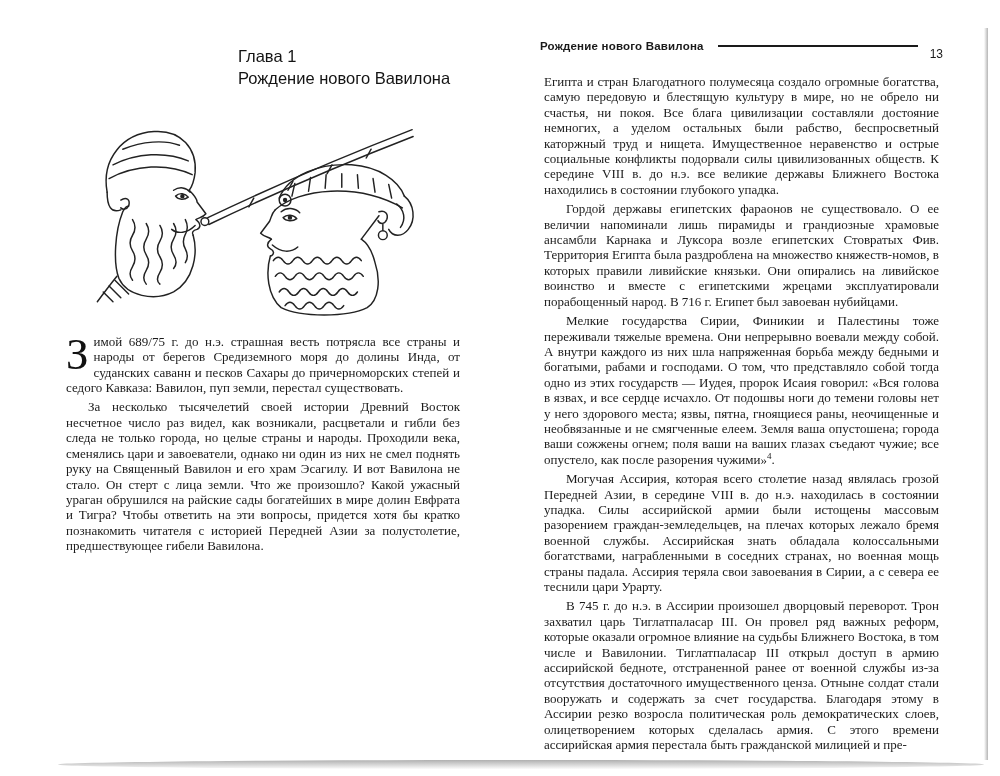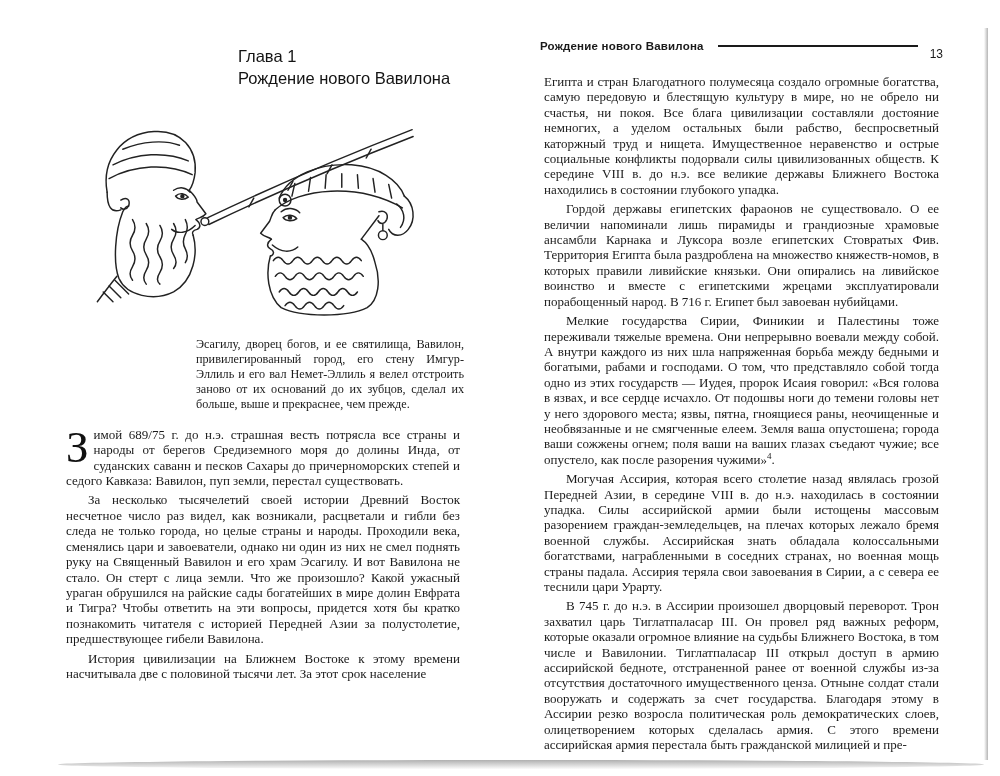--- a/index.html
+++ b/index.html
@@ -132,26 +132,24 @@
           <path d="M322,113 L322,119"></path>
             <circle cx="322" cy="124" r="4.5"></circle>
           <path d="M210,150 q5,-7 10,0 q5,7 10,0 q5,-7 10,0 q5,7 10,0 q5,-7 10,0 q5,7 10,0 q5,-7 10,0 q5,7 10,0 q5,-7 10,0"></path>
           <path d="M212,166 q5,-7 10,0 q5,7 10,0 q5,-7 10,0 q5,7 10,0 q5,-7 10,0 q5,7 10,0 q5,-7 10,0 q5,7 10,0 q5,-7 10,0"></path>
           <path d="M216,182 q5,-7 10,0 q5,7 10,0 q5,-7 10,0 q5,7 10,0 q5,-7 10,0 q5,7 10,0 q5,-7 10,0 q5,7 10,0"></path>
           <path d="M222,196 q5,-7 10,0 q5,7 10,0 q5,-7 10,0 q5,7 10,0 q5,-7 10,0 q5,7 10,0"></path>
         </g>
       </svg>
     </div>
 
-    <p class="epigraph">Эсагилу, дворец богов, и ее святилища, Вавилон, привилегированный город, его стену Имгур-Эллиль и его вал Немет-Эллиль я велел отстроить заново от их оснований до их зубцов, сделал их больше, выше и прекраснее, чем прежде.</p>
 
     <div class="body-text">
       <p class="first"><span class="dropcap">З</span><span>имой 689/75 г. до н.э. страшная весть потрясла все страны и народы от берегов Средиземного моря до долины Инда, от суданских саванн и песков Сахары до причерноморских степей и седого Кавказа: Вавилон, пуп земли, перестал существовать.</span></p>
       <p>За несколько тысячелетий своей истории Древний Восток несчетное число раз видел, как возникали, расцветали и гибли без следа не только города, но целые страны и народы. Проходили века, сменялись цари и завоеватели, однако ни один из них не смел поднять руку на Священный Вавилон и его храм Эсагилу. И вот Вавилона не стало. Он стерт с лица земли. Что же произошло? Какой ужасный ураган обрушился на райские сады богатейших в мире долин Евфрата и Тигра? Чтобы ответить на эти вопросы, придется хотя бы кратко познакомить читателя с историей Передней Азии за полустолетие, предшествующее гибели Вавилона.</p>
-      <p>История цивилизации на Ближнем Востоке к этому времени насчитывала две с половиной тысячи лет. За этот срок население</p>
     </div>
   </section>
 
   <section class="right-col">
 
     <div class="running-head">
       <span class="rh-title">Рождение нового Вавилона</span>
       <span class="rh-rule"></span>
       <span class="rh-num">13</span>
     </div>

